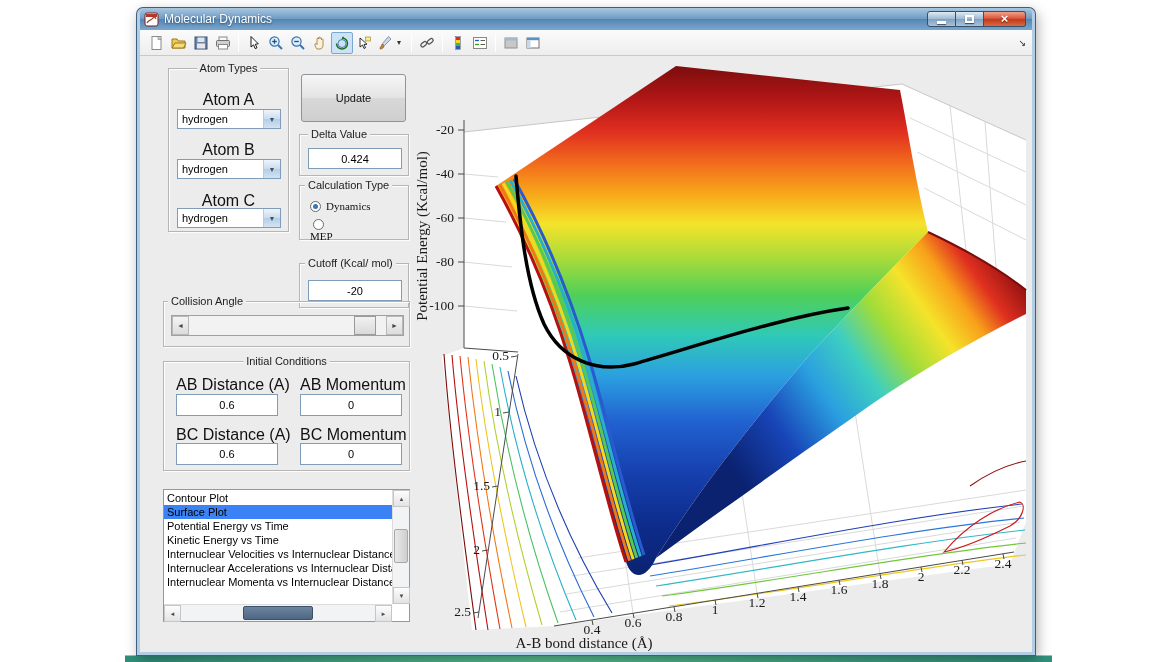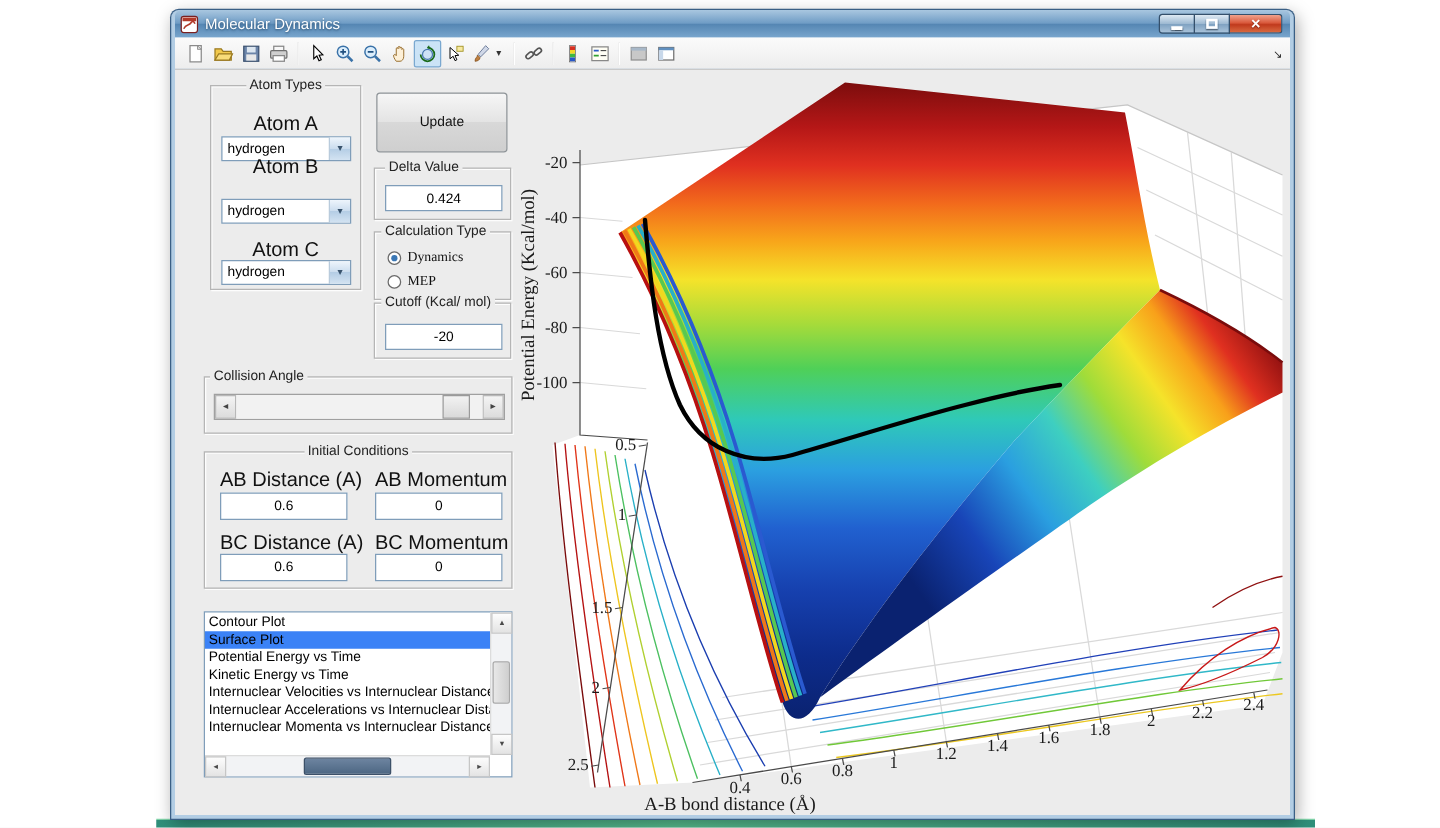--- a/index.html
+++ b/index.html
@@ -232,21 +232,21 @@
 
     <div class="content">
 
       <div class="panel" style="left:28px;top:12px;width:121px;height:164px;">
         <span class="ptitle center">Atom Types</span>
         <span class="lbl" style="top:22px;left:0;width:100%;text-align:center;">Atom A</span>
         <div class="combo" style="left:8px;top:40px;width:104px;">
           <span class="combo-text">hydrogen</span>
           <span class="combo-btn">▼</span>
         </div>
-        <span class="lbl" style="top:56px;left:0;width:100%;text-align:center;">Atom B</span>
+        <span class="lbl" style="top:72px;left:0;width:100%;text-align:center;">Atom B</span>
         <div class="combo" style="left:8px;top:90px;width:104px;">
           <span class="combo-text">hydrogen</span>
           <span class="combo-btn">▼</span>
         </div>
         <span class="lbl" style="top:123px;left:0;width:100%;text-align:center;">Atom C</span>
         <div class="combo" style="left:8px;top:139px;width:104px;">
           <span class="combo-text">hydrogen</span>
           <span class="combo-btn">▼</span>
         </div>
       </div>
@@ -257,28 +257,28 @@
         <span class="ptitle" style="left:8px;">Delta Value</span>
         <input class="edit" style="left: 8px; top: 13px; width: 94px; height: 21px;" value="0.424">
       </div>
 
       <div class="panel" style="left:159px;top:129px;width:110px;height:55px;">
         <span class="ptitle" style="left:5px;">Calculation Type</span>
         <div class="radio-row" style="left:10px;top:14px;">
           <span class="radio sel"></span>
           <span class="rlabel">Dynamics</span>
         </div>
-        <div class="radio-row" style="left:10px;top:33px;">
+        <div class="radio-row" style="left:10px;top:33px;flex-direction:column;">
           <span class="radio"></span>
           <span class="rlabel">MEP</span>
         </div>
       </div>
 
 
-      <div class="panel" style="left:159px;top:186px;width:110px;height:45px;">
+      <div class="panel" style="left:159px;top:207px;width:110px;height:45px;">
         <span class="ptitle" style="left:5px;">Cutoff (Kcal/ mol)</span>
         <input class="edit" style="left: 8px; top: 16px; width: 94px; height: 21px;" value="-20">
       </div>
 
       <div class="panel" style="left:23px;top:245px;width:247px;height:46px;">
         <span class="ptitle" style="left:4px;">Collision Angle</span>
         <div class="slider" style="left:7px;top:13px;width:233px;">
           <span class="sbtn">◄</span>
           <span class="strack">
             <span class="sthumb"></span>

